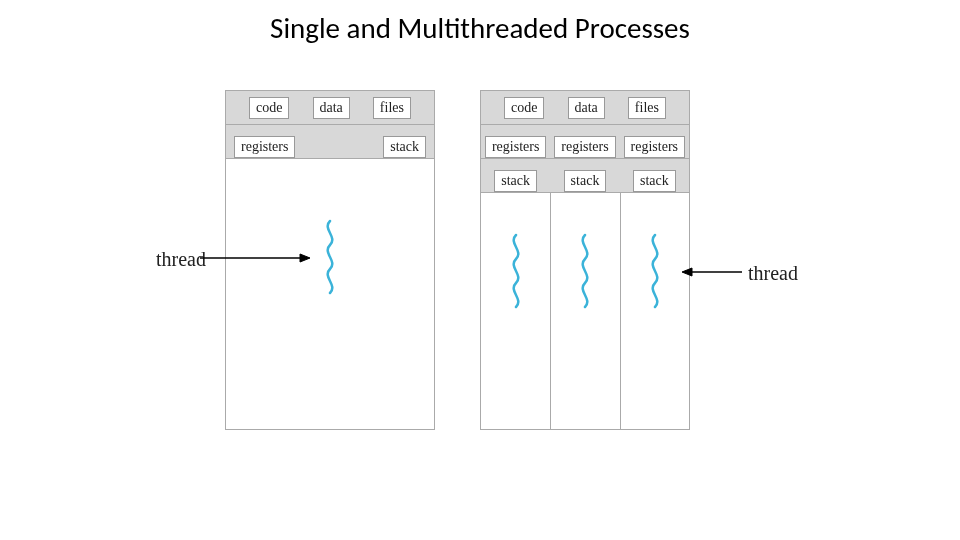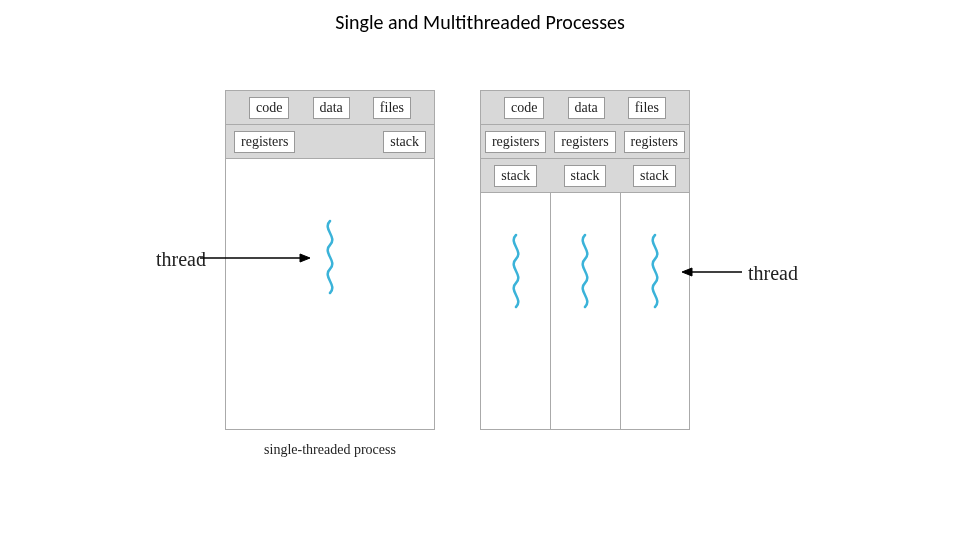--- a/index.html
+++ b/index.html
@@ -9,21 +9,21 @@
     height: 540px;
     background: #fff;
     font-family: "Segoe UI", Arial, sans-serif;
     position: relative;
   }
   .title {
     position: absolute;
     top: 10px;
     left: 0; right: 0;
     text-align: center;
-    font-size: 20px;
+    font-size: 29px;
     font-family: Calibri, "Segoe UI", Arial, sans-serif;
     color: #000;
   }
   .canvas {
     position: absolute;
     top: 90px;
     left: 50%;
     transform: translateX(-50%);
     width: 660px;
     height: 380px;
@@ -60,21 +60,21 @@
     text-align: center;
   }
   
   .grey-row {
     position: absolute;
     left: 0; right: 0;
     height: 34px;
     background: #d8d8d8;
     border-bottom: 1px solid #aaa;
     display: flex;
-    align-items: center;
+    align-items: flex-end;
   }
   .panel.left .grey-row.r2 { top: 34px; justify-content: space-between; padding: 0 8px; }
   .panel.right .grey-row.r2 { top: 34px; }
   .panel.right .grey-row.r3 { top: 68px; }
   .panel.right .grey-row .thirds {
     flex: 1;
     display: flex;
     align-items: center;
     justify-content: center;
   }
@@ -211,14 +211,13 @@
       </div>
     </div>
   </div>
 
   <svg class="arrow" style="left:532px; top:177px; width:60px; height:10px;" viewBox="0 0 60 10">
     <line x1="60" y1="5" x2="10" y2="5" stroke="#000" stroke-width="1.5"></line>
     <polygon points="10,1 0,5 10,9"></polygon>
   </svg>
   <span class="ext-label" style="left:598px; top:172px;">thread</span>
 
-  <div class="caption left">single-threaded process</div>
 </div>
 
 </body></html>

